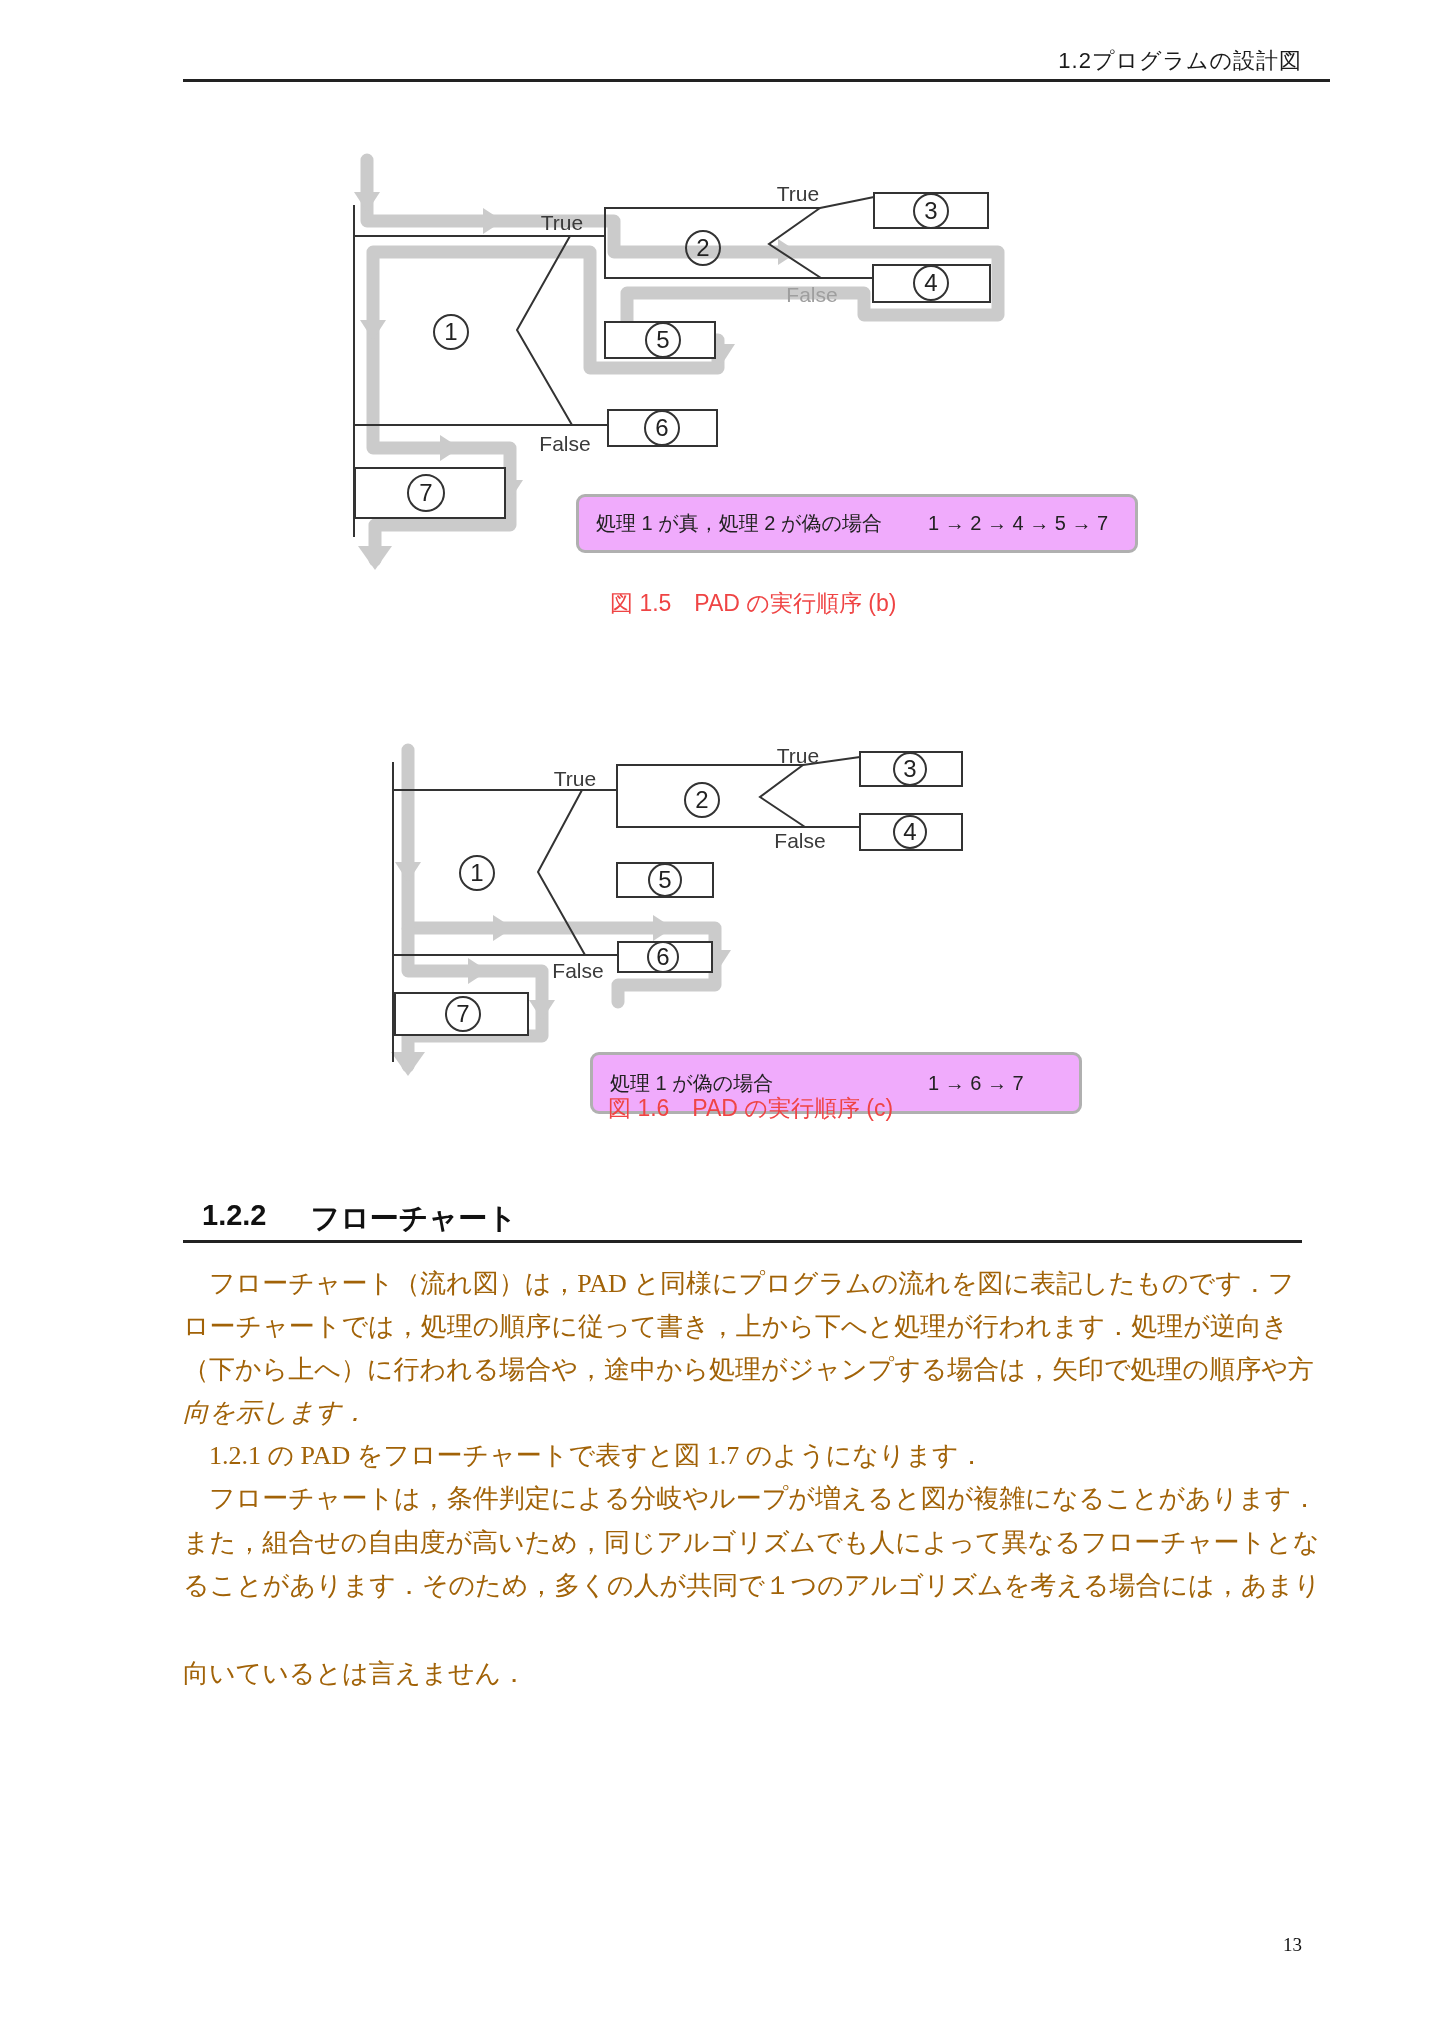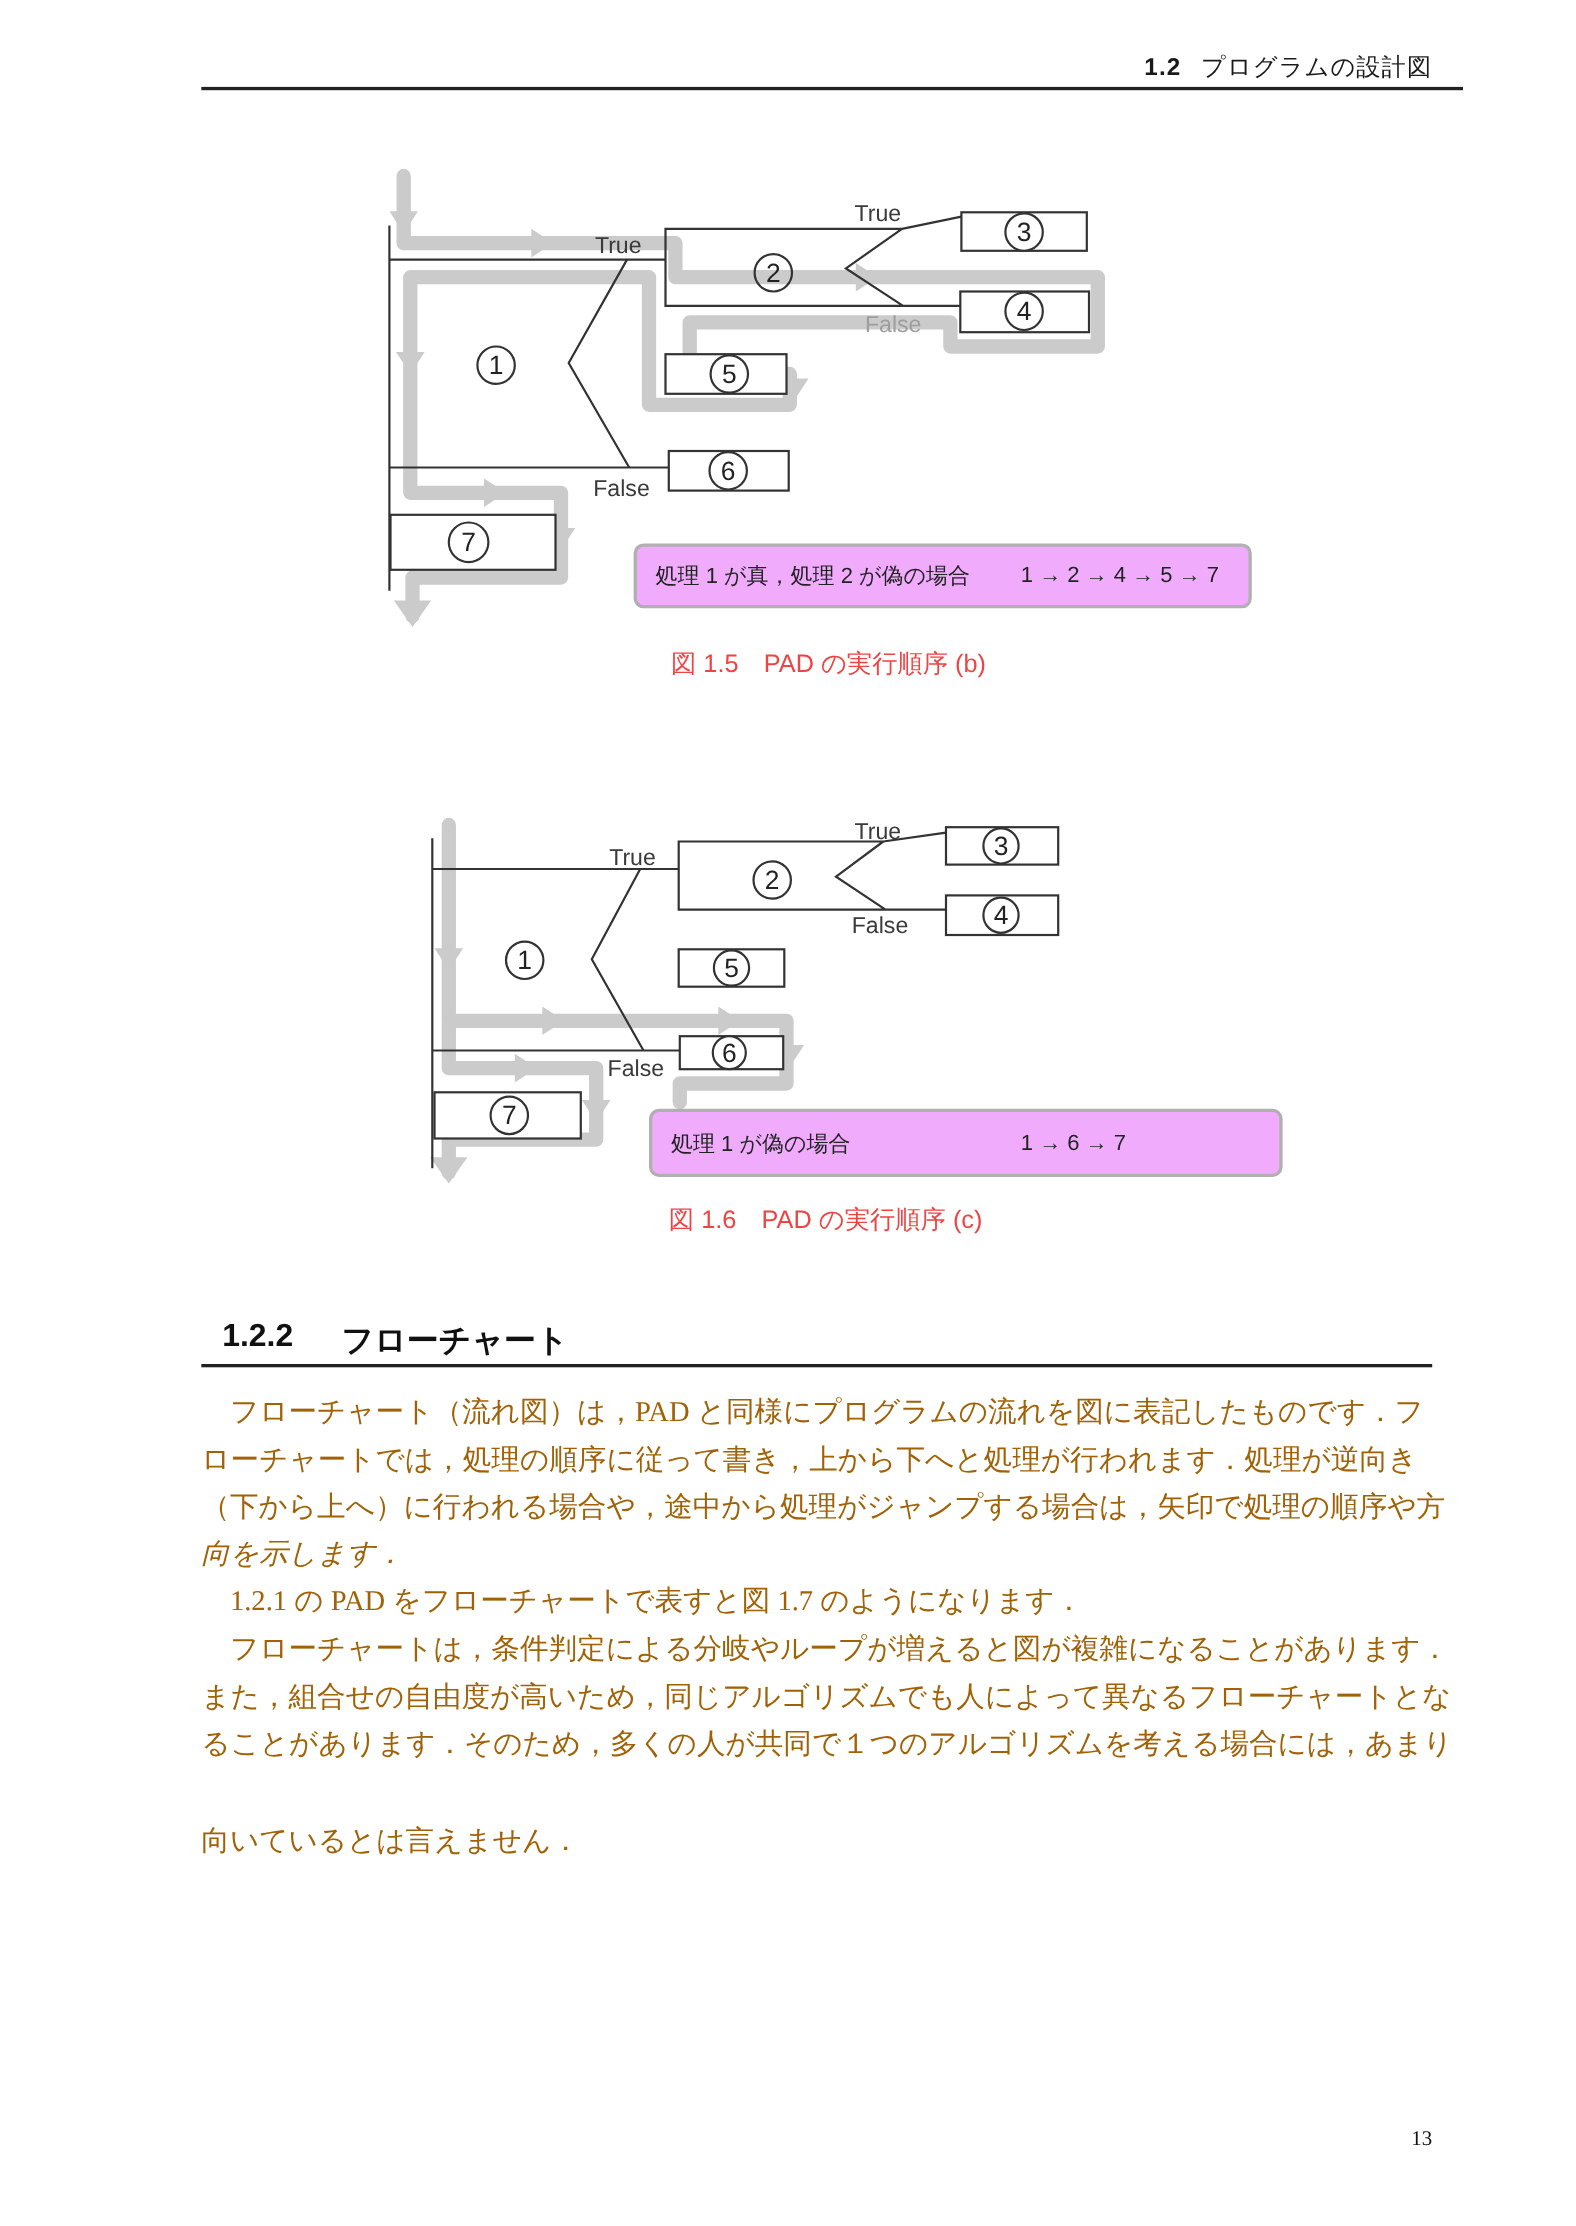--- a/index.html
+++ b/index.html
@@ -5,21 +5,21 @@
   html,body{margin:0;padding:0;}
   body{
     width:1433px;height:2024px;position:relative;background:#ffffff;
     font-family:"Liberation Sans","DejaVu Sans",sans-serif;color:#222;
     overflow:hidden;
   }
   .abs{position:absolute;}
   
   .runhead{top:46px;right:131px;font-size:22px;color:#1a1a1a;letter-spacing:1px;
     font-family:"Liberation Sans","DejaVu Sans",sans-serif;}
-  .runhead .sec{margin-right:18px;font-weight:bold;}
+  .runhead .sec{}
   .toprule{top:79px;left:183px;width:1147px;height:2.5px;background:#222;}
   
   svg text{font-family:"Liberation Sans","DejaVu Sans",sans-serif;}
   .tf{font-size:21px;fill:#3a3a3a;}
   .tf-gray{font-size:21px;fill:#9e9e9e;}
   .num{font-size:24px;fill:#222;}
   
   .callout{background:#f0abfc;border:3px solid #b0b0b0;border-radius:9px;
     box-sizing:border-box;display:flex;align-items:center;font-size:20px;color:#222;}
   .callout .cond{position:absolute;left:17px;white-space:nowrap;}
@@ -150,21 +150,21 @@
     <circle cx="463" cy="1014" r="17" fill="#fff" stroke="#333" stroke-width="2"></circle>
     <text x="463" y="1022" text-anchor="middle" class="num">7</text>
   </g>
 
   <text x="575" y="786" text-anchor="middle" class="tf">True</text>
   <text x="798" y="763" text-anchor="middle" class="tf">True</text>
   <text x="800" y="848" text-anchor="middle" class="tf">False</text>
   <text x="578" y="978" text-anchor="middle" class="tf">False</text>
 </svg>
 
-<div class="abs callout" style="left:590px;top:1008px;width:576px;height:62px;">
+<div class="abs callout" style="left:590px;top:1052px;width:492px;height:62px;">
   <span class="cond">処理 1 が偽の場合</span>
   <span class="seq" style="left:335px;">1 → 6 → 7</span>
 </div>
 
 <div class="abs caption" style="left:608px;top:1093px;">図 1.6　PAD の実行順序 (c)</div>
 
 <div class="abs heading">
   <span>1.2.2</span>
   <span>フローチャート</span>
 </div>

